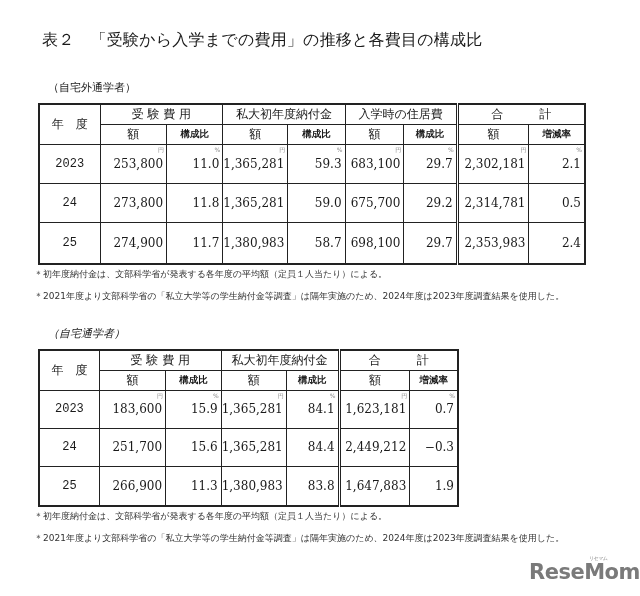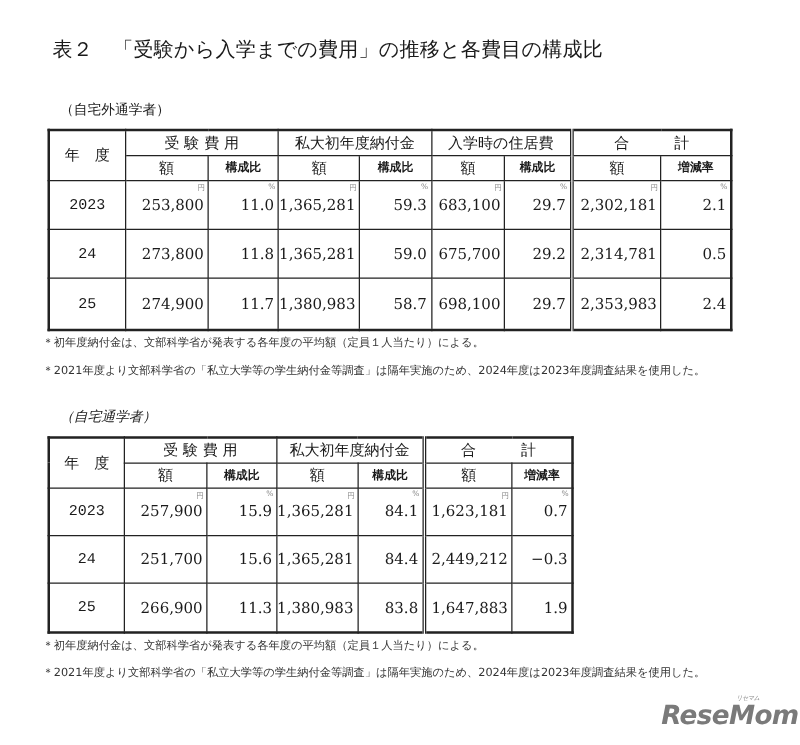--- a/index.html
+++ b/index.html
@@ -9,21 +9,21 @@
   table.t{position:absolute;left:38px;border-collapse:collapse;font-family:"DejaVu Serif",serif;}
   table.t td{border:1px solid #222;padding:0;font-size:12px;position:relative;}
   table.t{border:2px solid #222;}
   .hdr{text-align:center;font-family:"DejaVu Sans",sans-serif;font-size:11px;}
   .hdr.small{font-size:9.5px;font-weight:bold;}
   .year{text-align:center;font-size:12.5px;font-family:Liberation Mono, monospace;}
   .num{text-align:right;padding-right:3px !important;font-size:13px;}
   .dbl{border-left:3px double #222 !important;}
   .unit{position:absolute;top:1px;right:2px;font-size:6px;color:#888;font-family:"DejaVu Sans",sans-serif;}
   .note{position:absolute;left:34px;font-size:9px;color:#333;white-space:nowrap;}
-  .logo{position:absolute;left:529px;top:560px;font-family:"DejaVu Sans",sans-serif;font-weight:bold;font-size:21px;color:#7a7a7a;letter-spacing:-0.5px;font-style:italic;}
+  .logo{position:absolute;left:529px;top:560px;font-family:"DejaVu Sans",sans-serif;font-weight:bold;font-size:21px;color:#7a7a7a;letter-spacing:-0.5px;}
   .logo .sub{position:absolute;left:60px;top:-5px;font-size:5px;font-weight:normal;color:#888;}
 </style>
 </head>
 <body>
 
 <div class="title">表２　「受験から入学までの費用」の推移と各費目の構成比</div>
 
 <div class="section" style="top:80px;">（自宅外通学者）</div>
 
 <table class="t" style="top:103px;width:548px;">
@@ -117,21 +117,21 @@
   <tr style="height:20px;">
     <td class="hdr">額</td>
     <td class="hdr small">構成比</td>
     <td class="hdr">額</td>
     <td class="hdr small">構成比</td>
     <td class="hdr dbl">額</td>
     <td class="hdr small">増減率</td>
   </tr>
   <tr style="height:38px;">
     <td class="year">2023</td>
-    <td class="num"><span class="unit">円</span><span>257,900</span></td>
+    <td class="num"><span class="unit">円</span><span>183,600</span></td>
     <td class="num"><span class="unit">%</span><span>15.9</span></td>
     <td class="num"><span class="unit">円</span><span>1,365,281</span></td>
     <td class="num"><span class="unit">%</span><span>84.1</span></td>
     <td class="num dbl"><span class="unit">円</span><span>1,623,181</span></td>
     <td class="num"><span class="unit">%</span><span>0.7</span></td>
   </tr>
   <tr style="height:38px;">
     <td class="year">24</td>
     <td class="num">251,700</td>
     <td class="num">15.6</td>

